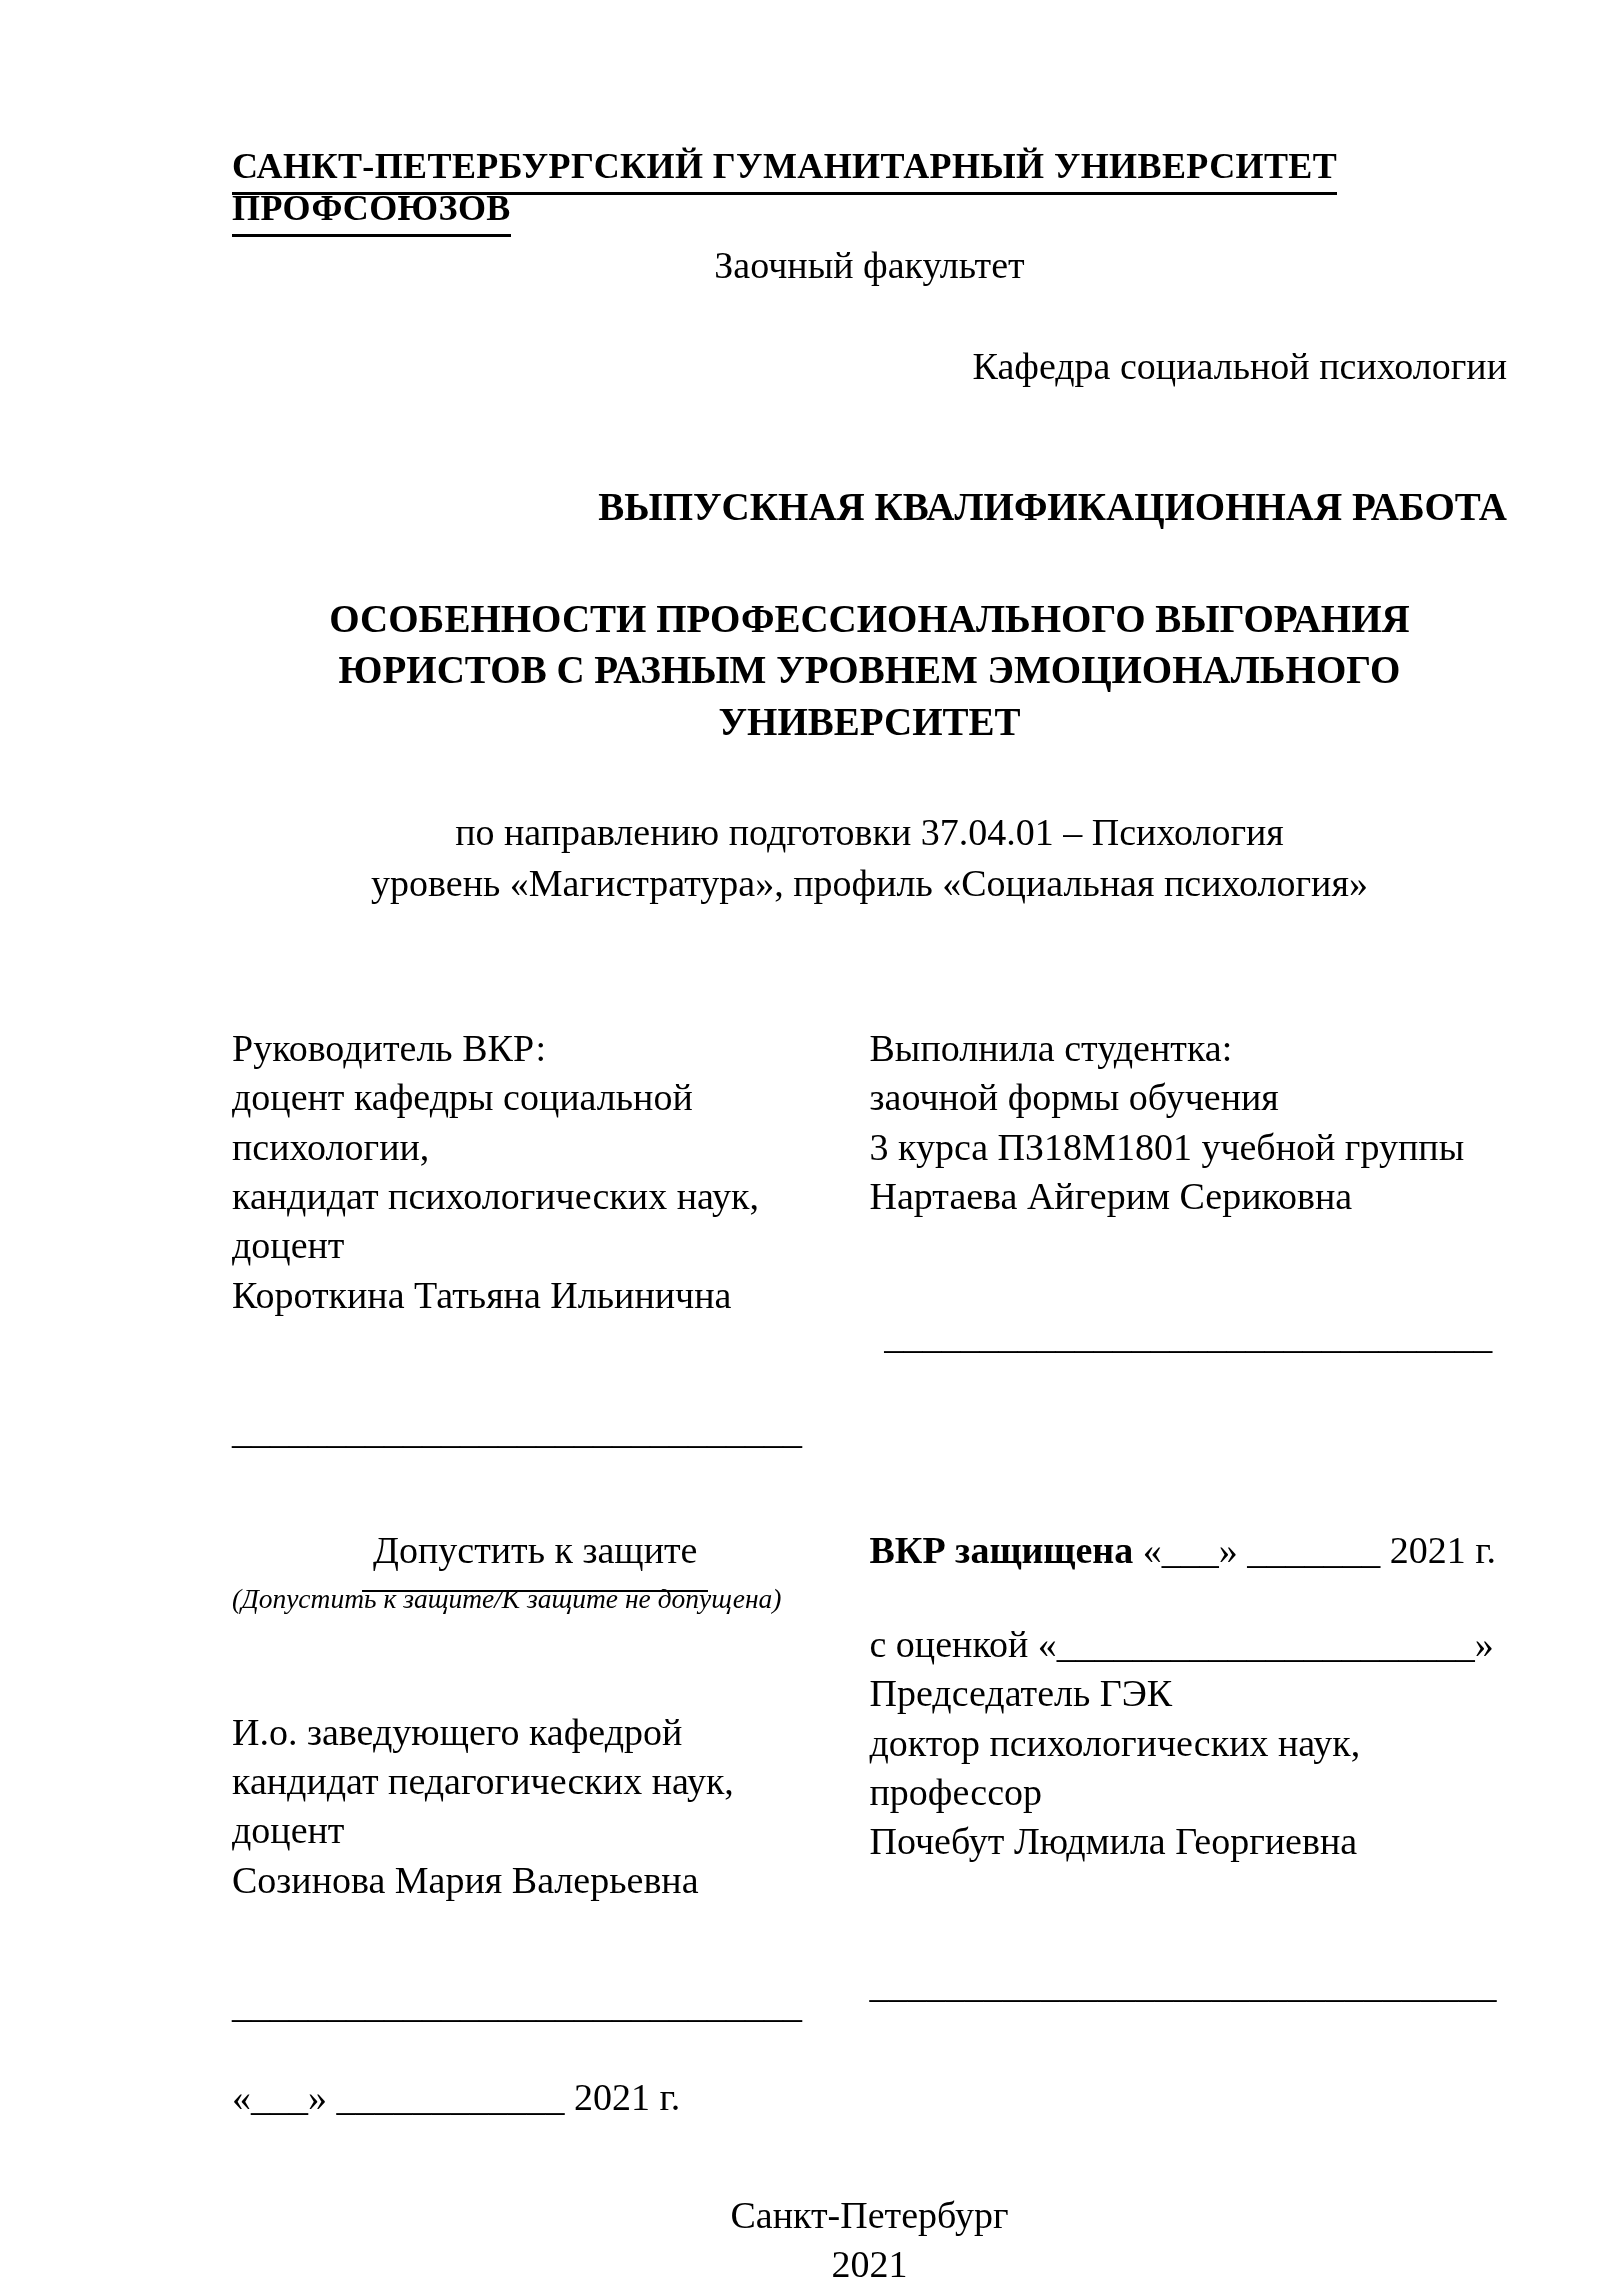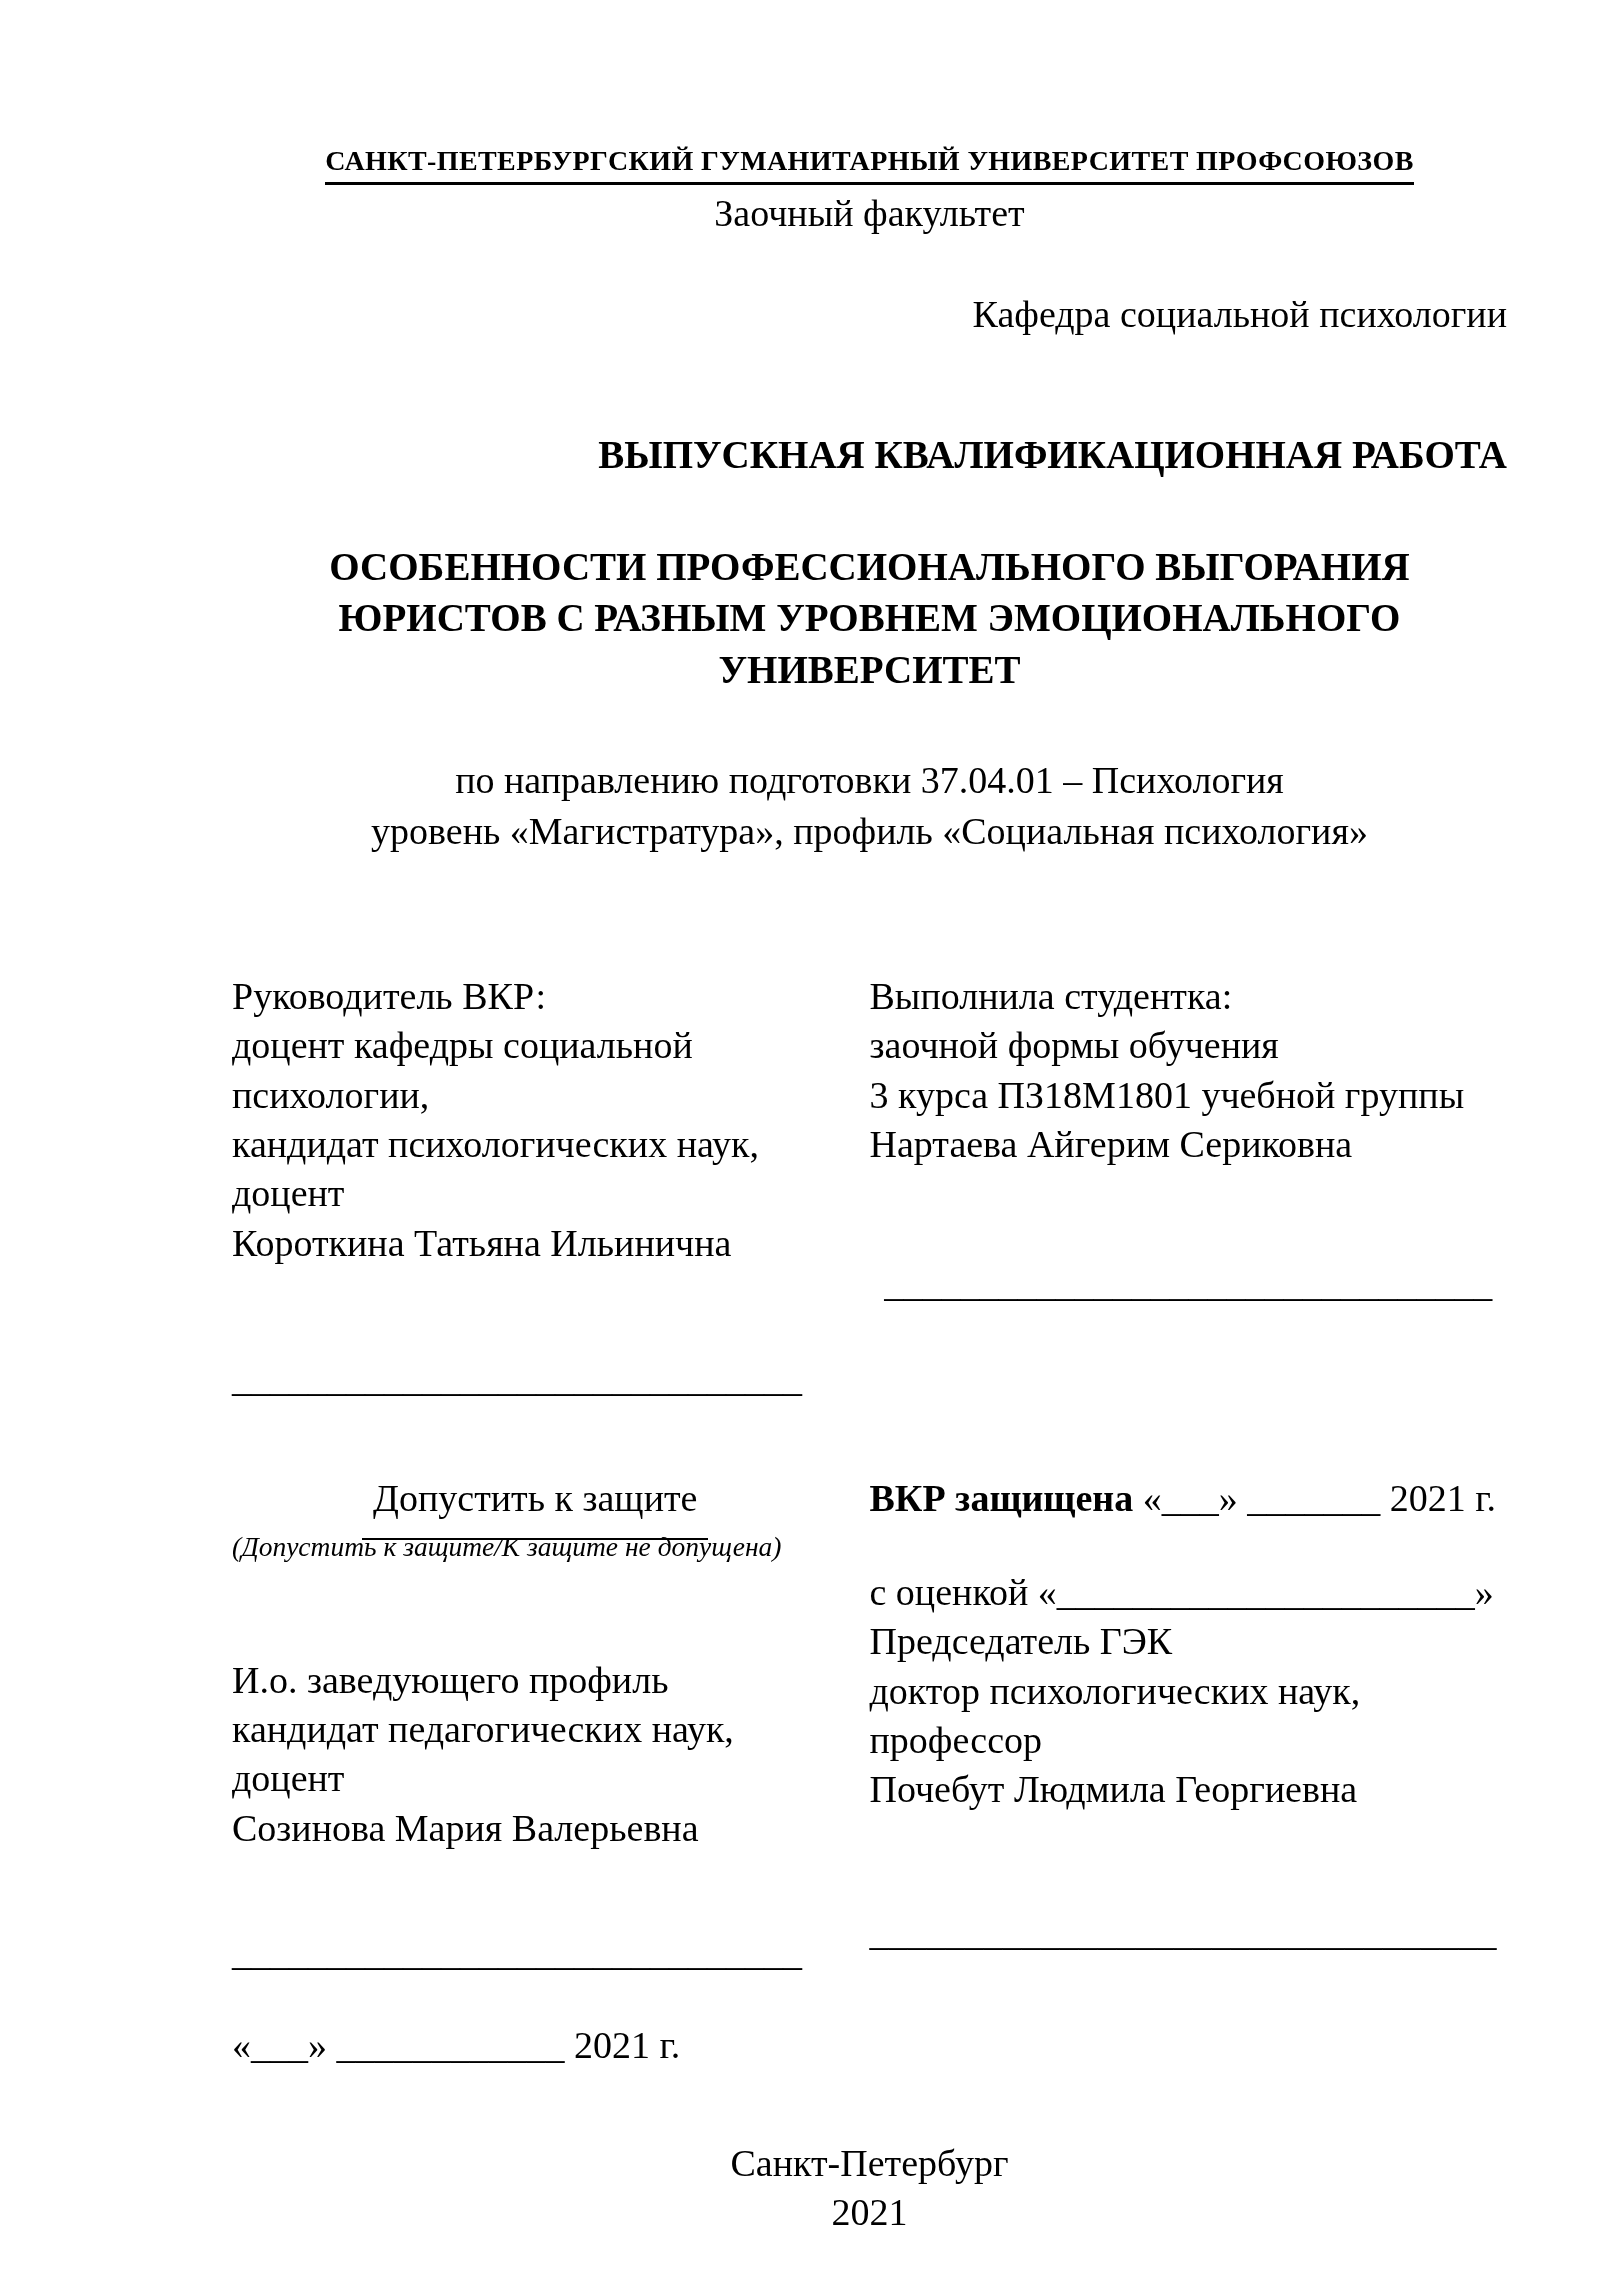--- a/index.html
+++ b/index.html
@@ -10,23 +10,23 @@
     -webkit-font-smoothing: antialiased;
   }
   .page {
     width: 1623px;
     height: 2295px;
     background: #ffffff;
     padding: 145px 116px 47px 232px;
     overflow: hidden;
   }
   .university {
-    font-size: 28px;
+    font-size: 36px;
     font-weight: bold;
-    text-align: center;
+    text-align: left;
     letter-spacing: 0.4px;
   }
   .university .u-underline {
     border-bottom: 3.1px solid #000;
     padding-bottom: 6.3px;
   }
   .faculty {
     font-size: 38px;
     text-align: center;
     margin-top: 14px;
@@ -135,21 +135,21 @@
     </div>
   </div>
 
   <div class="cols cols-2">
     <div class="col-left">
       <div class="admit-heading">
         <span class="u-underline">Допустить к защите</span>
       </div>
       <div class="admit-note">(Допустить к защите/К защите не допущена)</div>
       <div class="official-block">
-        <div>И.о. заведующего профиль</div>
+        <div>И.о. заведующего кафедрой</div>
         <div>кандидат педагогических наук,</div>
         <div>доцент</div>
         <div>Созинова Мария Валерьевна</div>
       </div>
       <div class="sig-admission">______________________________</div>
       <div class="admission-date">«___» ____________ 2021 г.</div>
     </div>
     <div class="col-right">
       <div class="defense-status">
         <span class="bold">ВКР защищена</span><span> «___» _______ 2021 г.</span>

